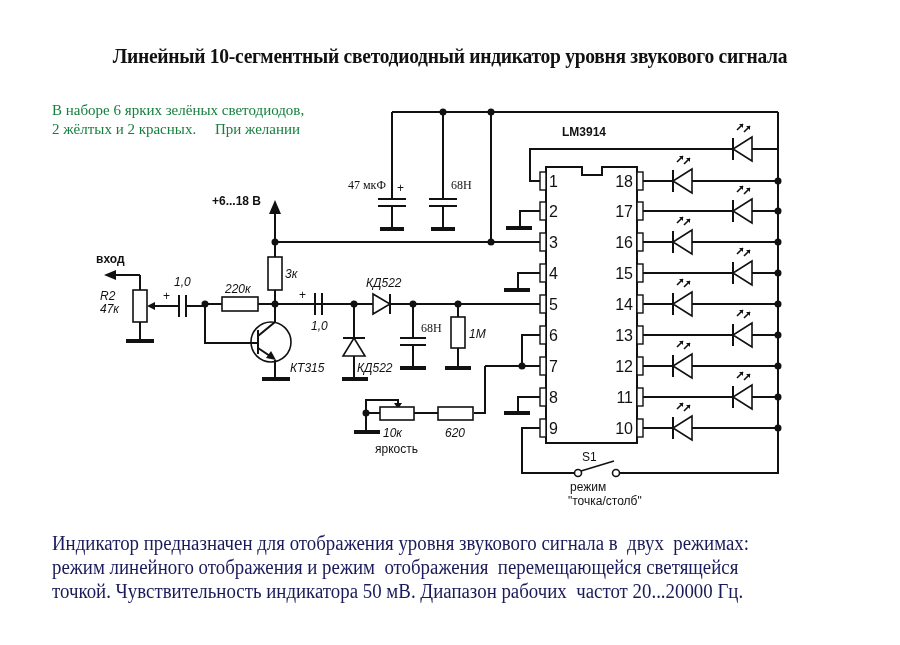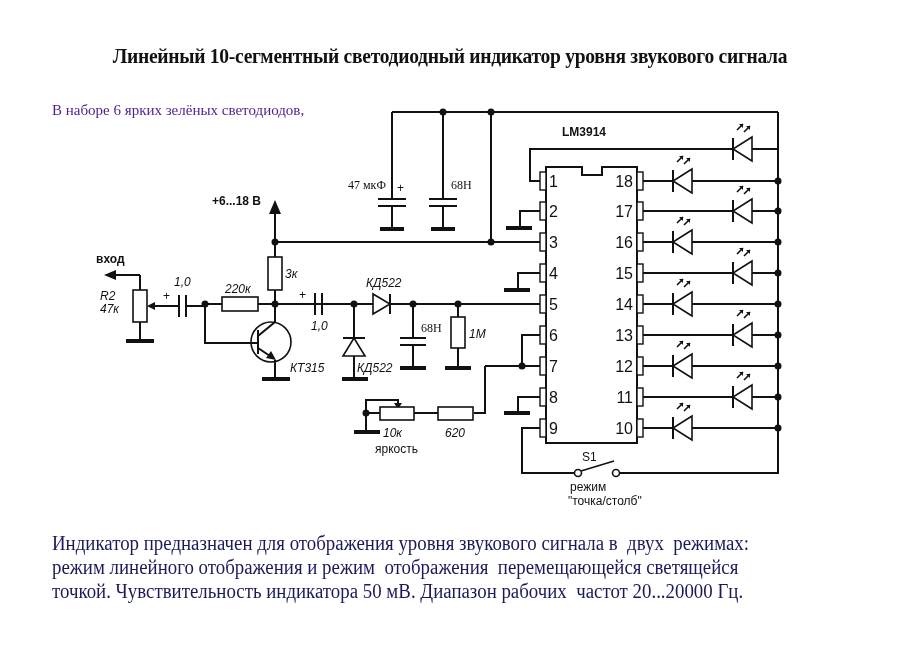--- a/index.html
+++ b/index.html
@@ -5,21 +5,21 @@
   html, body { margin: 0; padding: 0; background: #ffffff; }
   body { width: 900px; height: 645px; position: relative; overflow: hidden; }
   .title {
     position: absolute; left: 0; top: 44px; width: 900px; text-align: center;
     font-family: "Liberation Serif", serif; font-weight: bold; font-size: 21px;
     color: #111111; letter-spacing: -0.3px; transform: scaleX(0.93);
   }
   .note {
     position: absolute; left: 52px; top: 101px; width: 320px;
     font-family: "Liberation Serif", serif; font-size: 15px; line-height: 19px;
-    color: #4c1d95;
+    color: #15803d;
   }
   .note div { white-space: pre; }
   .desc {
     position: absolute; left: 52px; top: 531px; width: 820px;
     font-family: "Liberation Serif", serif; font-size: 20.5px; line-height: 24px;
     color: #1a1a5a; transform-origin: left top; transform: scaleX(0.92);
   }
   .desc div { white-space: pre; }
   svg#schematic { position: absolute; left: 0; top: 0; }
   .w { stroke: #111; stroke-width: 2; fill: none; }
@@ -32,20 +32,21 @@
   .pin { font-family: "Liberation Sans", sans-serif; font-size: 16px; fill: #111; }
   .bold { font-weight: bold; }
 </style>
 </head>
 <body>
 
 <div class="title">Линейный 10-сегментный светодиодный индикатор уровня звукового сигнала</div>
 
 <div class="note">
   <div>В наборе 6 ярких зелёных светодиодов,</div>
+  <div>2 жёлтых и 2 красных.     При желании</div>
 </div>
 
 <svg id="schematic" width="900" height="645" viewBox="0 0 900 645">
   <defs>
     <marker id="arrowL" markerWidth="10" markerHeight="8" refX="2" refY="4" orient="auto">
       <path d="M10,0 L0,4 L10,8 Z" fill="#111"></path>
     </marker>
   </defs>
 
   <g>

